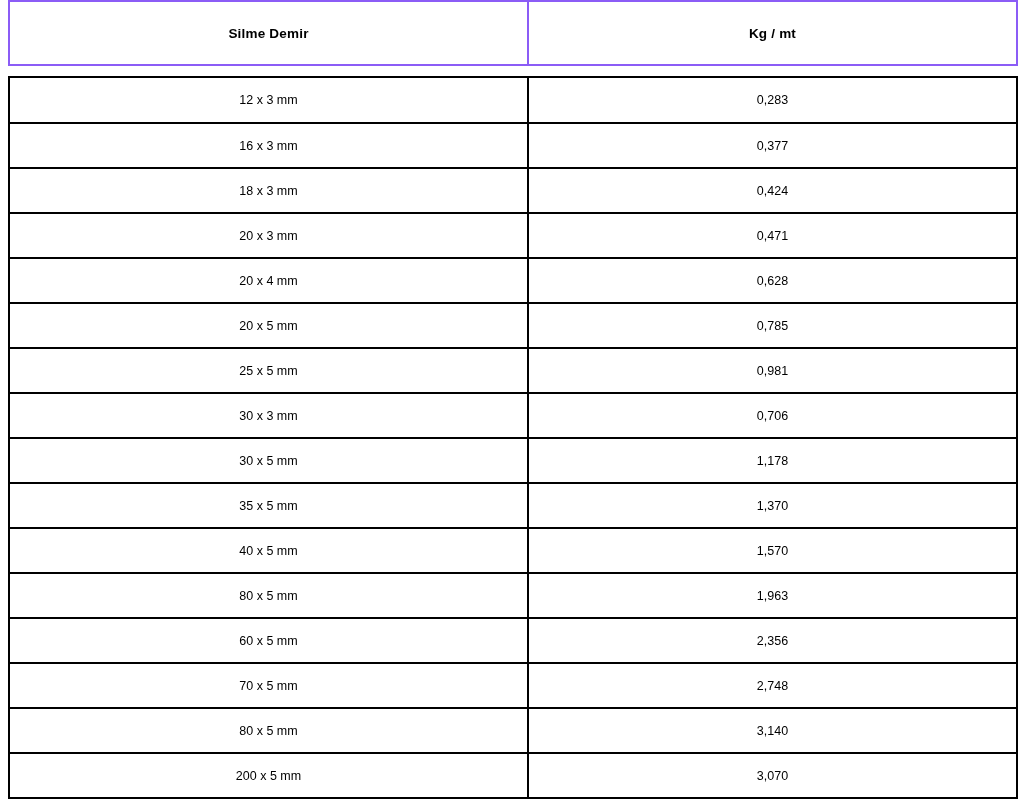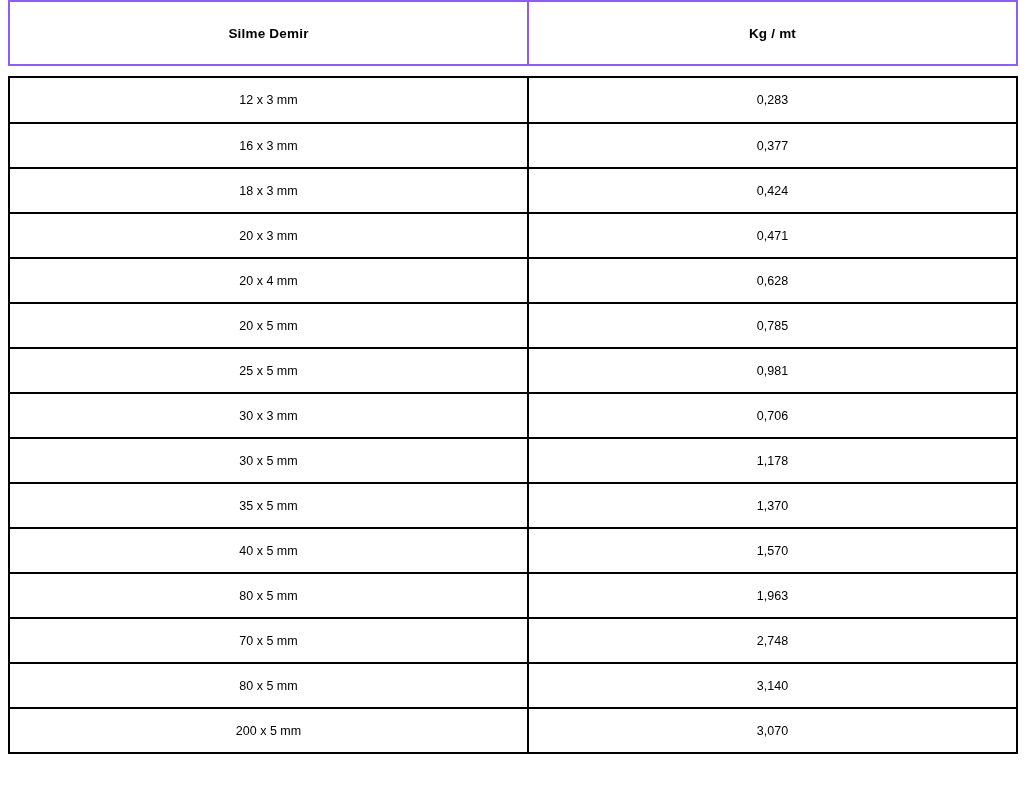--- a/index.html
+++ b/index.html
@@ -122,20 +122,24 @@
       </tr>
       <tr>
         <td>40 x 5 mm</td>
         <td>1,570</td>
       </tr>
       <tr>
         <td>80 x 5 mm</td>
         <td>1,963</td>
       </tr>
       <tr>
+        <td>60 x 5 mm</td>
+        <td>2,356</td>
+      </tr>
+      <tr>
         <td>70 x 5 mm</td>
         <td>2,748</td>
       </tr>
       <tr>
         <td>80 x 5 mm</td>
         <td>3,140</td>
       </tr>
       <tr>
         <td>200 x 5 mm</td>
         <td>3,070</td>

